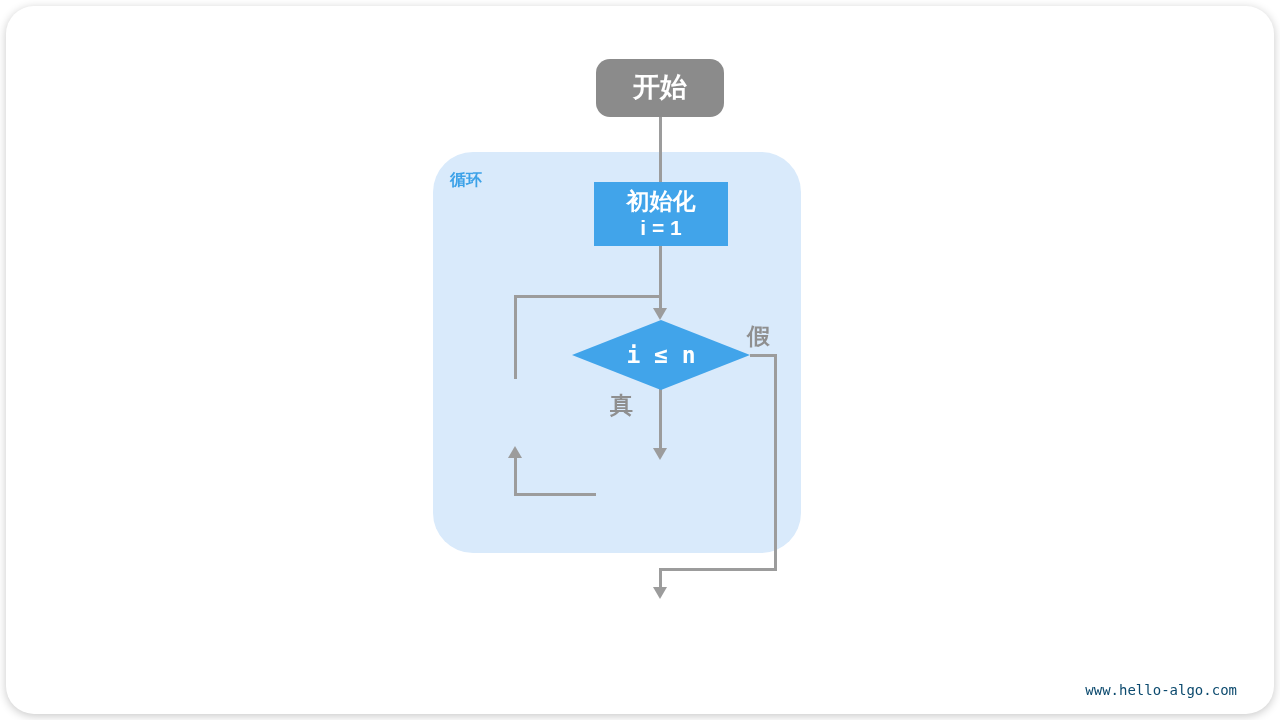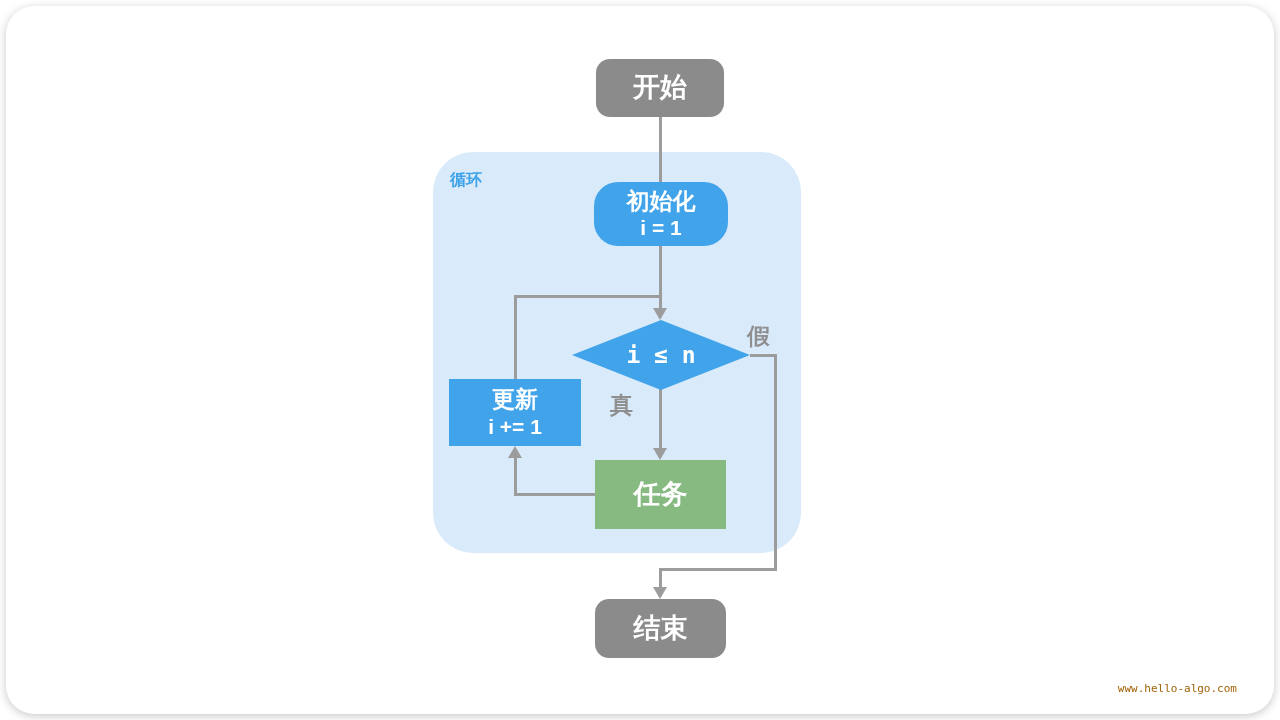--- a/index.html
+++ b/index.html
@@ -42,21 +42,21 @@
     color: #ffffff;
     text-align: center;
     font-weight: 700;
     line-height: 1.25;
   }
   .node-gray { background: #8b8b8b; border-radius: 14px; }
   .node-blue { background: #41a4ea; }
   .node-green { background: #87ba80; }
 
   .start-node { left: 590px; top: 53px;  width: 128px; height: 58px; font-size: 27px; }
-  .init-node  { left: 588px; top: 176px; width: 134px; height: 64px; border-radius: 24px; }
+  .init-node  { left: 588px; top: 176px; width: 134px; height: 64px; }
   .update-node{ left: 443px; top: 373px; width: 132px; height: 67px; }
   .task-node  { left: 589px; top: 454px; width: 131px; height: 69px; font-size: 27px; }
   .end-node   { left: 589px; top: 593px; width: 131px; height: 59px; font-size: 27px; }
 
   .node-title { font-size: 23px; font-weight: 700; }
   .node-code  {
     font-family: Liberation Sans, sans-serif;
     font-size: 21px;
     font-weight: 700;
   }
@@ -109,23 +109,23 @@
     border-right: 7px solid transparent;
     border-bottom: 12px solid #9c9c9c;
   }
   .a-cond   { left: 647px; top: 302px; }
   .a-task   { left: 647px; top: 442px; }
   .a-end    { left: 647px; top: 581px; }
   .a-update { left: 502px; top: 440px; }
 
   .watermark {
     right: 37px; top: 676px;
-    color: #a16207;
+    color: #0c4a6e;
     font-family: "DejaVu Sans Mono", monospace;
-    font-size: 11px;
+    font-size: 14px;
   }
 </style>
 </head>
 <body>
 
 <div class="card">
 
   <div class="abs loop-container"></div>
   <div class="abs loop-label">循环</div>
 
@@ -152,31 +152,21 @@
 
   <div class="abs node node-blue init-node">
     <span class="node-title">初始化</span>
     <span class="node-code">i = 1</span>
   </div>
 
   <div class="abs diamond">
     <span>i ≤ n</span>
   </div>
 
-  <div class="abs node node-blue update-node">
-    <span class="node-title">更新</span>
-    <span class="node-code">i += 1</span>
-  </div>
 
-  <div class="abs node node-green task-node">
-    <span>任务</span>
-  </div>
 
-  <div class="abs node node-gray end-node">
-    <span>结束</span>
-  </div>
 
   <div class="abs edge-label true-label">真</div>
   <div class="abs edge-label false-label">假</div>
 
   <div class="abs watermark">www.hello-algo.com</div>
 
 </div>
 
 </body></html>

